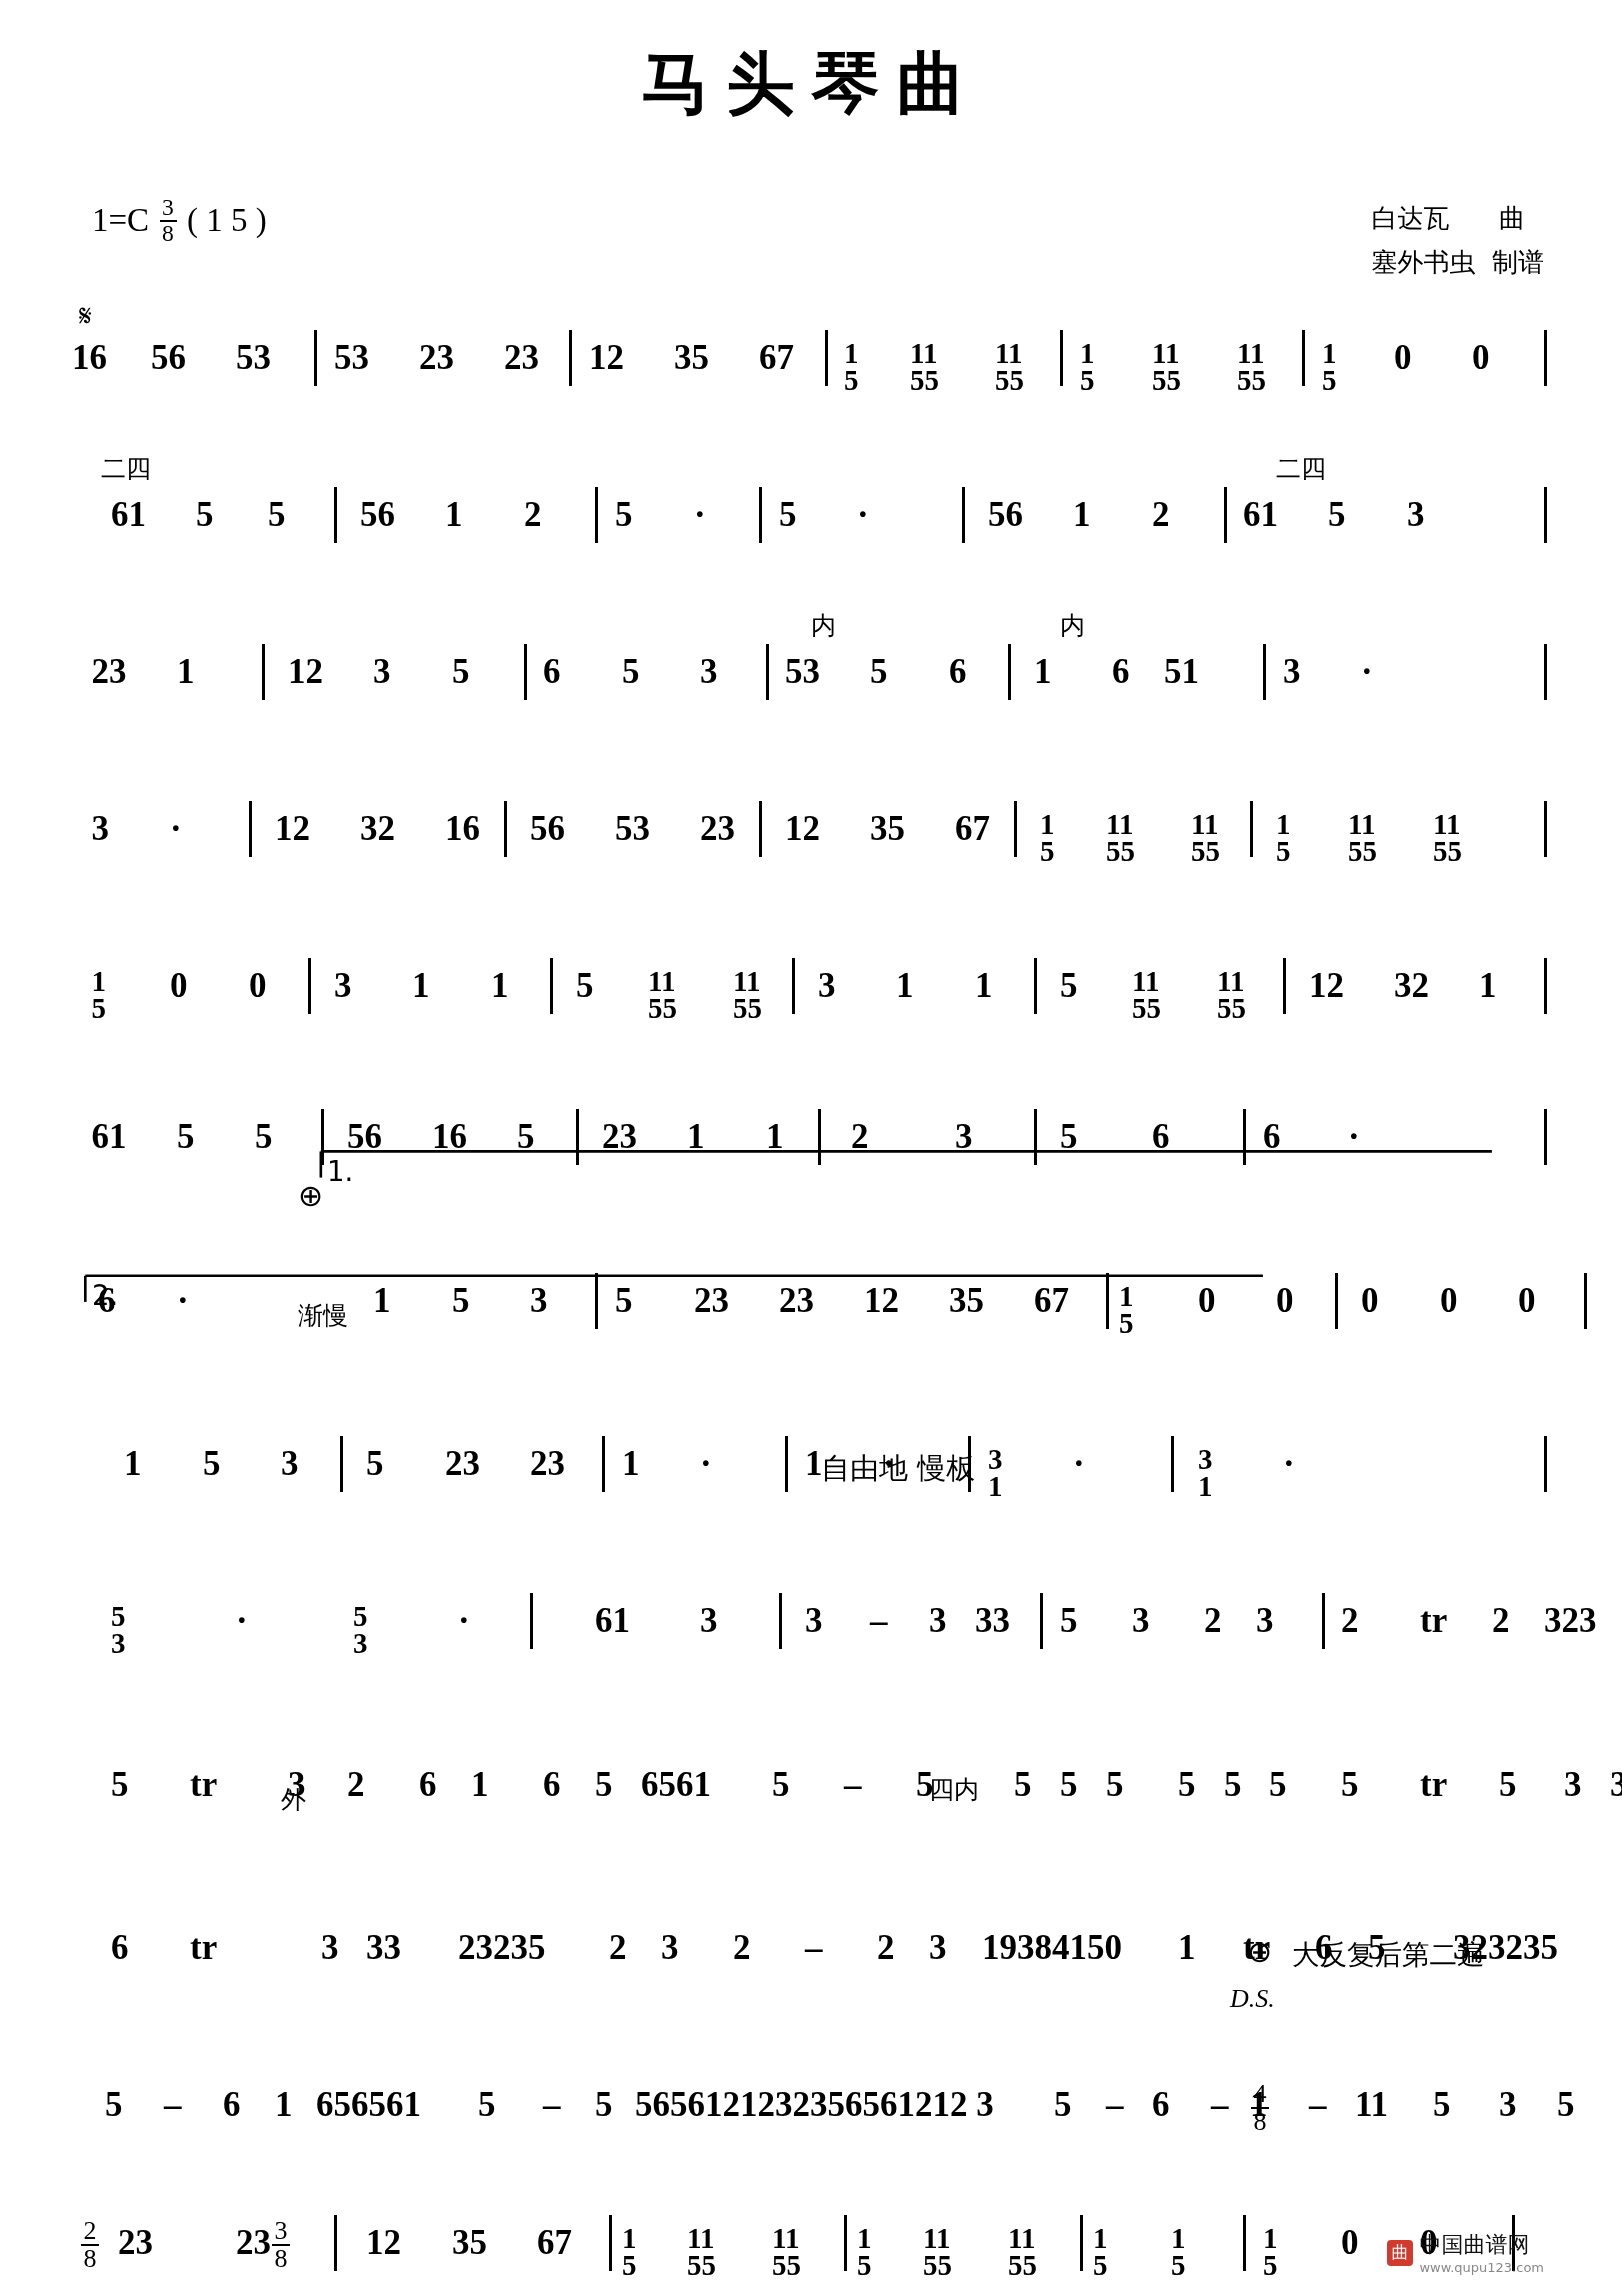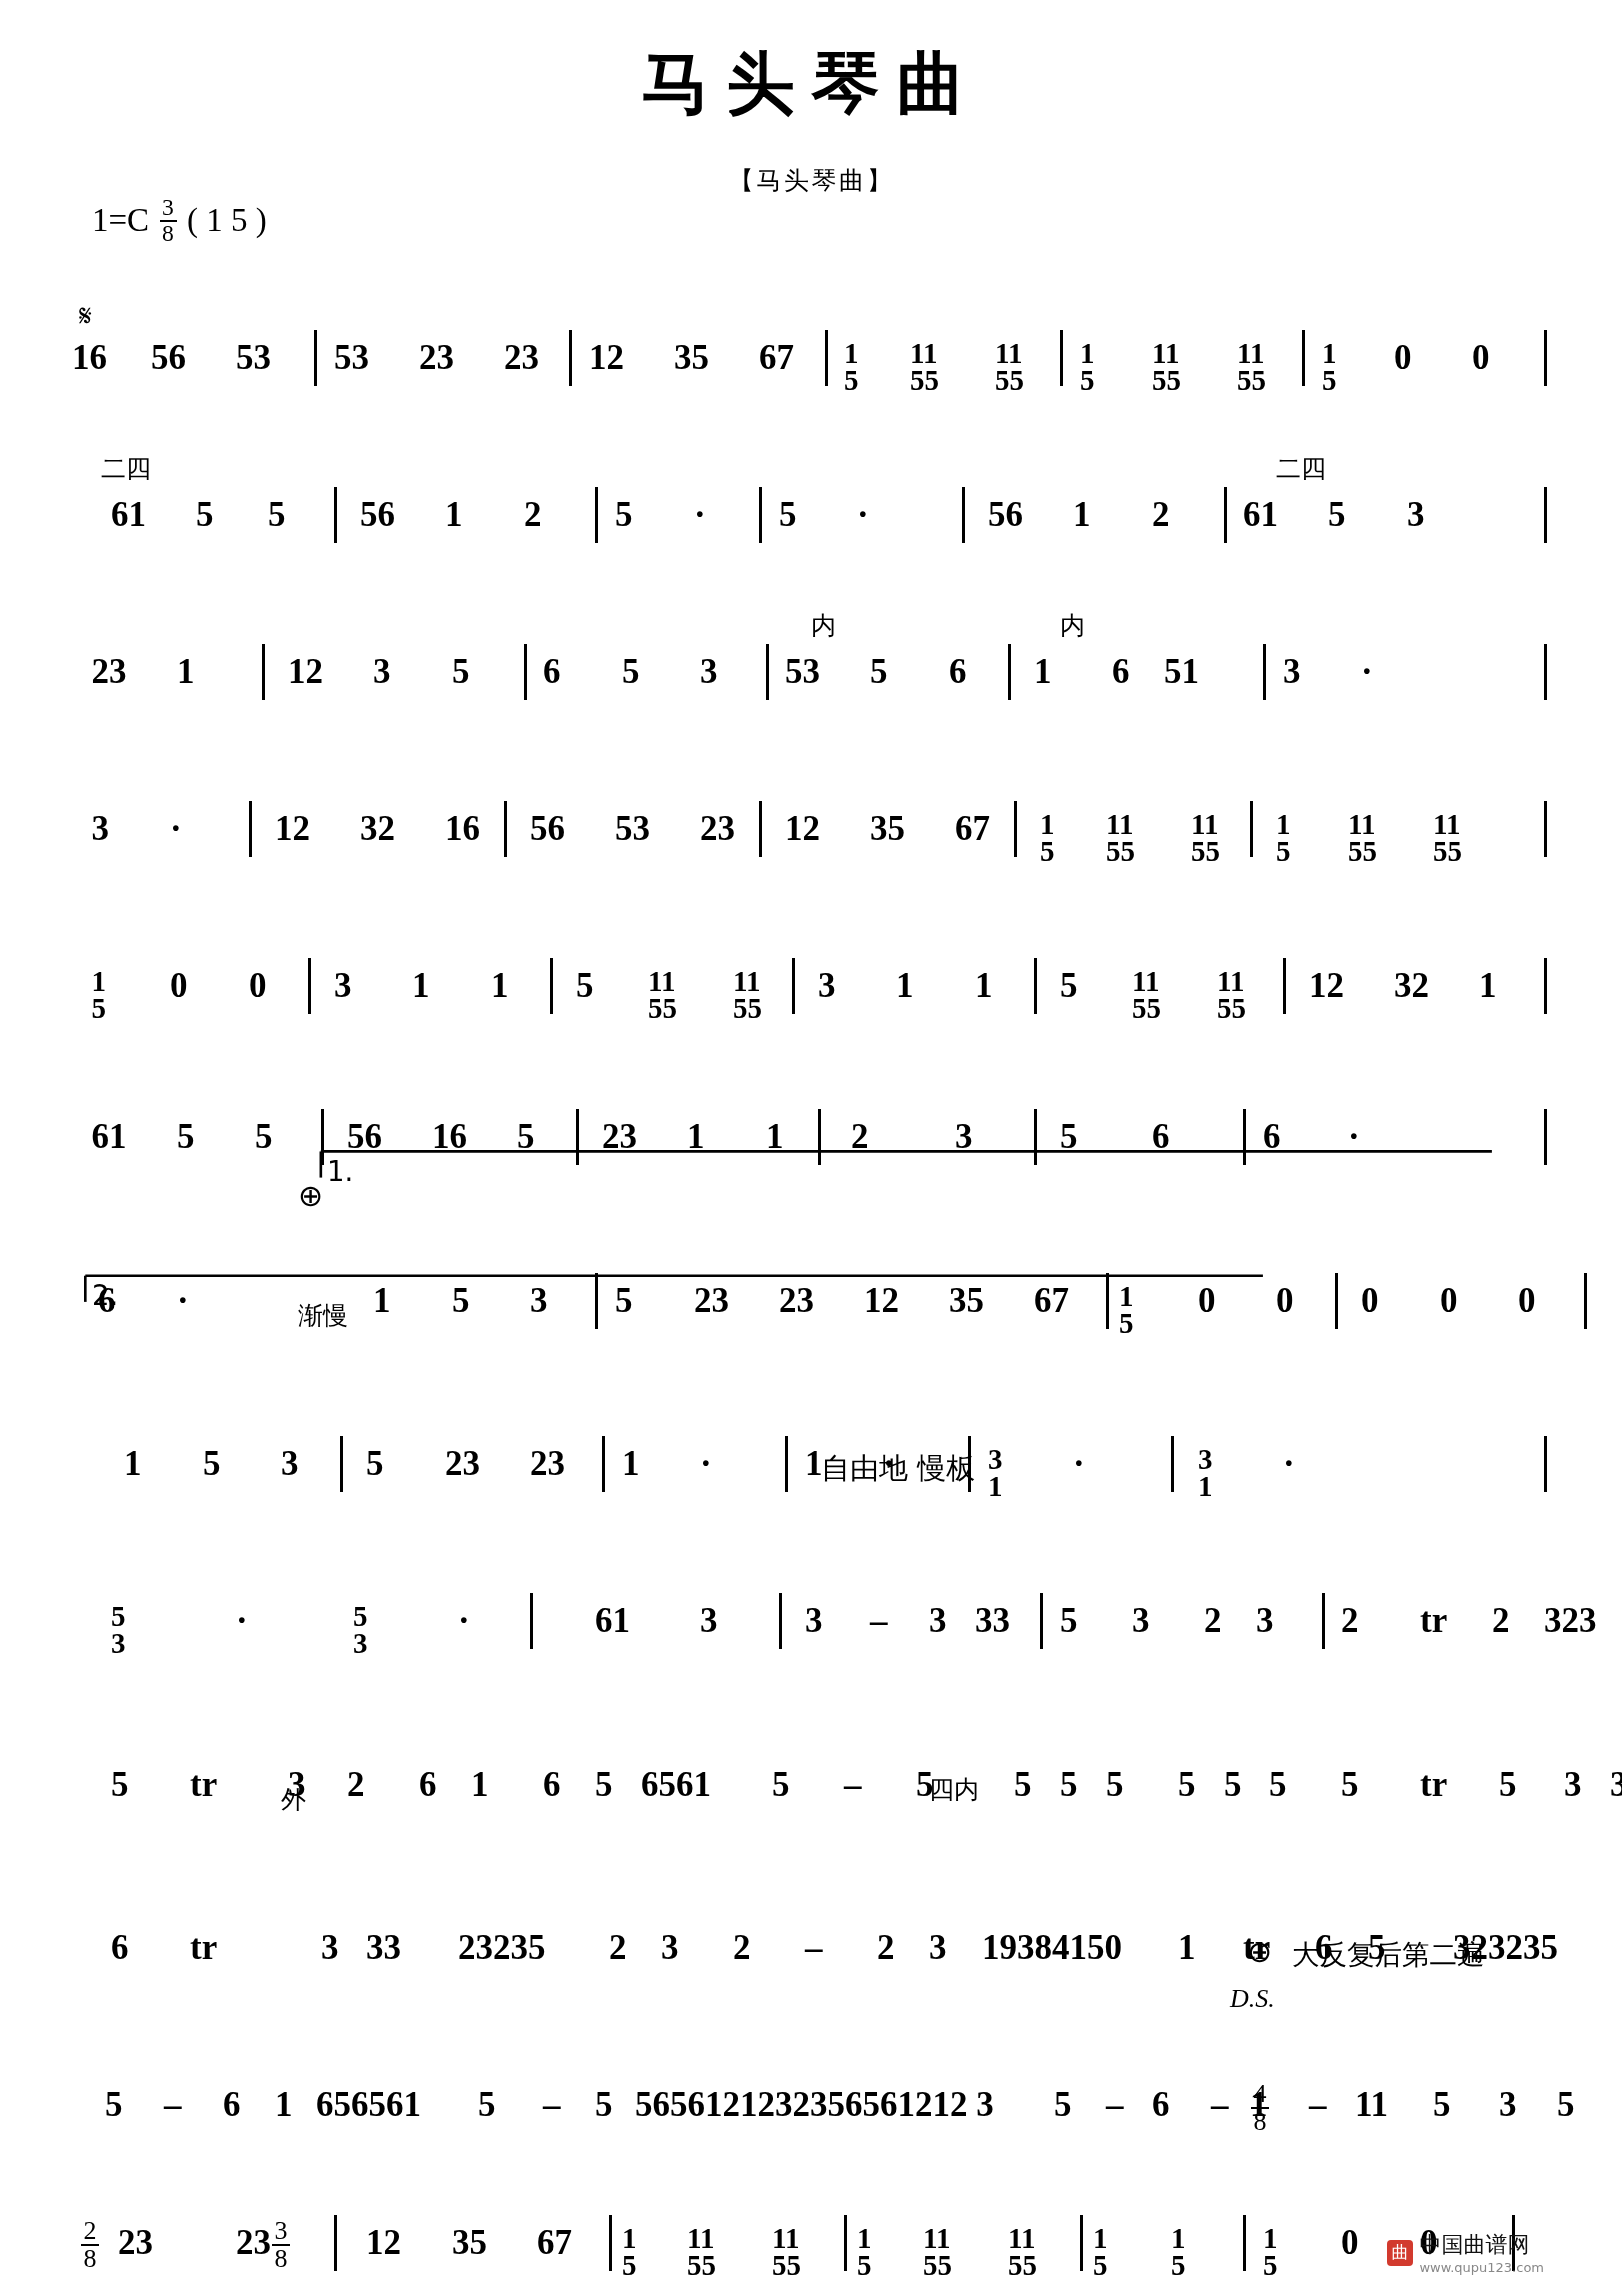--- a/index.html
+++ b/index.html
@@ -56,31 +56,34 @@
   .wm-t1{font-size:22px;color:#111;font-family:"DejaVu Sans",sans-serif;}
   .wm-t2{font-size:13px;color:#888;font-family:"DejaVu Sans",sans-serif;}
   .sign{position:absolute;font-size:30px;font-family:"DejaVu Sans",sans-serif;}
 </style>
 </head>
 <body>
 
 <div class="sheet">
 
   <div class="title">马头琴曲</div>
-  <div class="subtitle">【马头琴曲】</div>
 
   <div class="keysig">
     <span>1=C</span>
     <span class="frac">
       <span class="num">3</span>
       <span class="den">8</span>
     </span>
     <span>( 1  5 )</span>
   </div>
 
+  <div class="credits">
+    <div class="row">白达瓦      曲</div>
+    <div class="row">塞外书虫  制谱</div>
+  </div>
 
   <div class="sign" style="left:79px;top:298px;">𝄋</div>
   <div class="mark cn" style="left:101px;top:452px;">二四</div>
   <div class="mark cn" style="left:1276px;top:452px;">二四</div>
   <div class="mark cn" style="left:811px;top:609px;">内</div>
   <div class="mark cn" style="left:1060px;top:609px;">内</div>
   <div class="mark" style="left:327px;top:1155px;font-size:27.5px;">1.</div>
   <div class="mark" style="left:92px;top:1279px;font-size:27.5px;">2.</div>
   <div class="sign" style="left:298px;top:1178px;">⊕</div>
   <div class="mark cn" style="left:298px;top:1299px;">渐慢</div>

